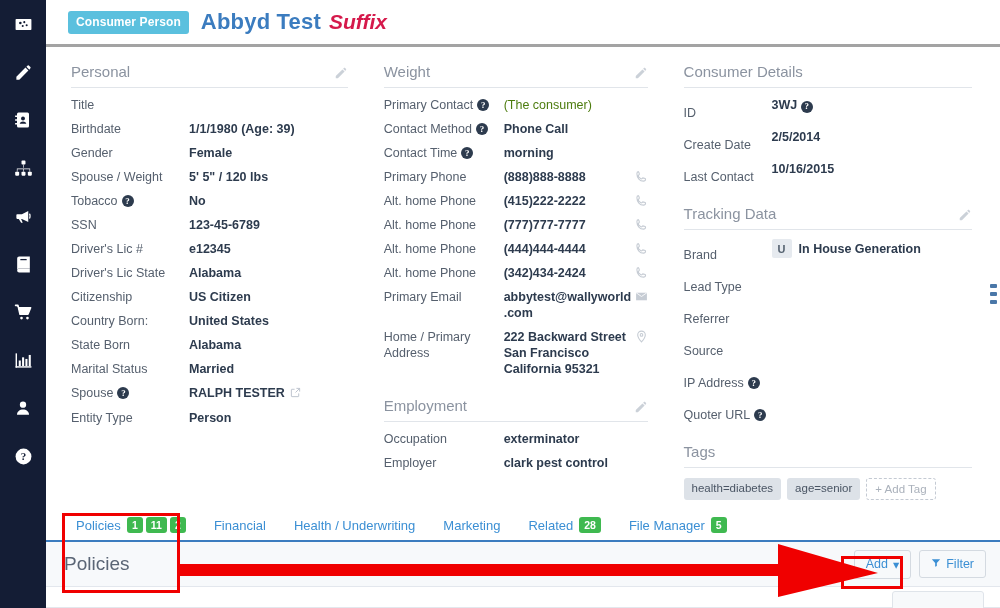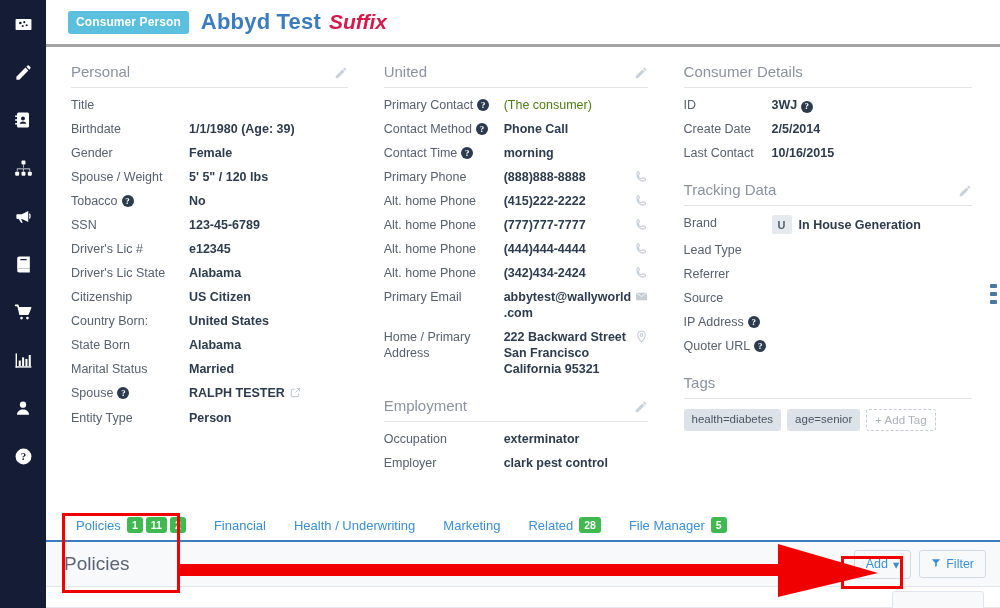--- a/index.html
+++ b/index.html
@@ -71,21 +71,21 @@
   }
   .row .val {
     font-size: 12.5px; color: #2d3b4e; font-weight: bold;
     flex: 1; word-break: break-word;
   }
   .row .val.muted { color: #4d7c0f; font-weight: normal; }
   .row .act { width: 16px; flex: none; display:flex; justify-content:flex-end; padding-top:1px; }
 
   .c1 .lbl { width: 118px; }
   .c2 .lbl { width: 120px; }
-  .c3 .lbl { width: 88px; }
+  .c3 .lbl { width: 88px; margin-top: 8px; }
 
   .qmark {
     display: inline-flex; align-items: center; justify-content: center;
     width: 12px; height: 12px; border-radius: 50%;
     background: #2d3b4e; color: #fff; font-size: 9px; font-weight: bold;
     font-family: "Liberation Serif", serif; line-height: 1;
   }
   .ext-ico { display:inline-block; margin-left:5px; vertical-align:-1px; }
 
   .brand-wrap { display: flex; align-items: center; gap: 7px; }
@@ -378,21 +378,21 @@
             <span class="lbl">
               <span>Entity Type</span>
             </span>
             <span class="val">Person</span>
           </div>
         </div>
     </div>
 
     <div class="col col-2 c2">
       <div class="sect-head">
-        <span class="sect-title">United</span>
+        <span class="sect-title">Weight</span>
         <span class="pencil">
           <svg width="14" height="14" viewBox="0 0 24 24" fill="#c3c9d2">
               <path d="M3 17.3V21h3.7L18.2 9.5l-3.7-3.7L3 17.3zM20.7 6.6a1 1 0 000-1.4l-2-2a1 1 0 00-1.4 0l-1.6 1.6 3.7 3.7 1.3-1.9z"></path>
             </svg>
         </span>
       </div>
       <div id="contact-rows">
           <div class="row">
             <span class="lbl">
               <span>Primary Contact</span>

